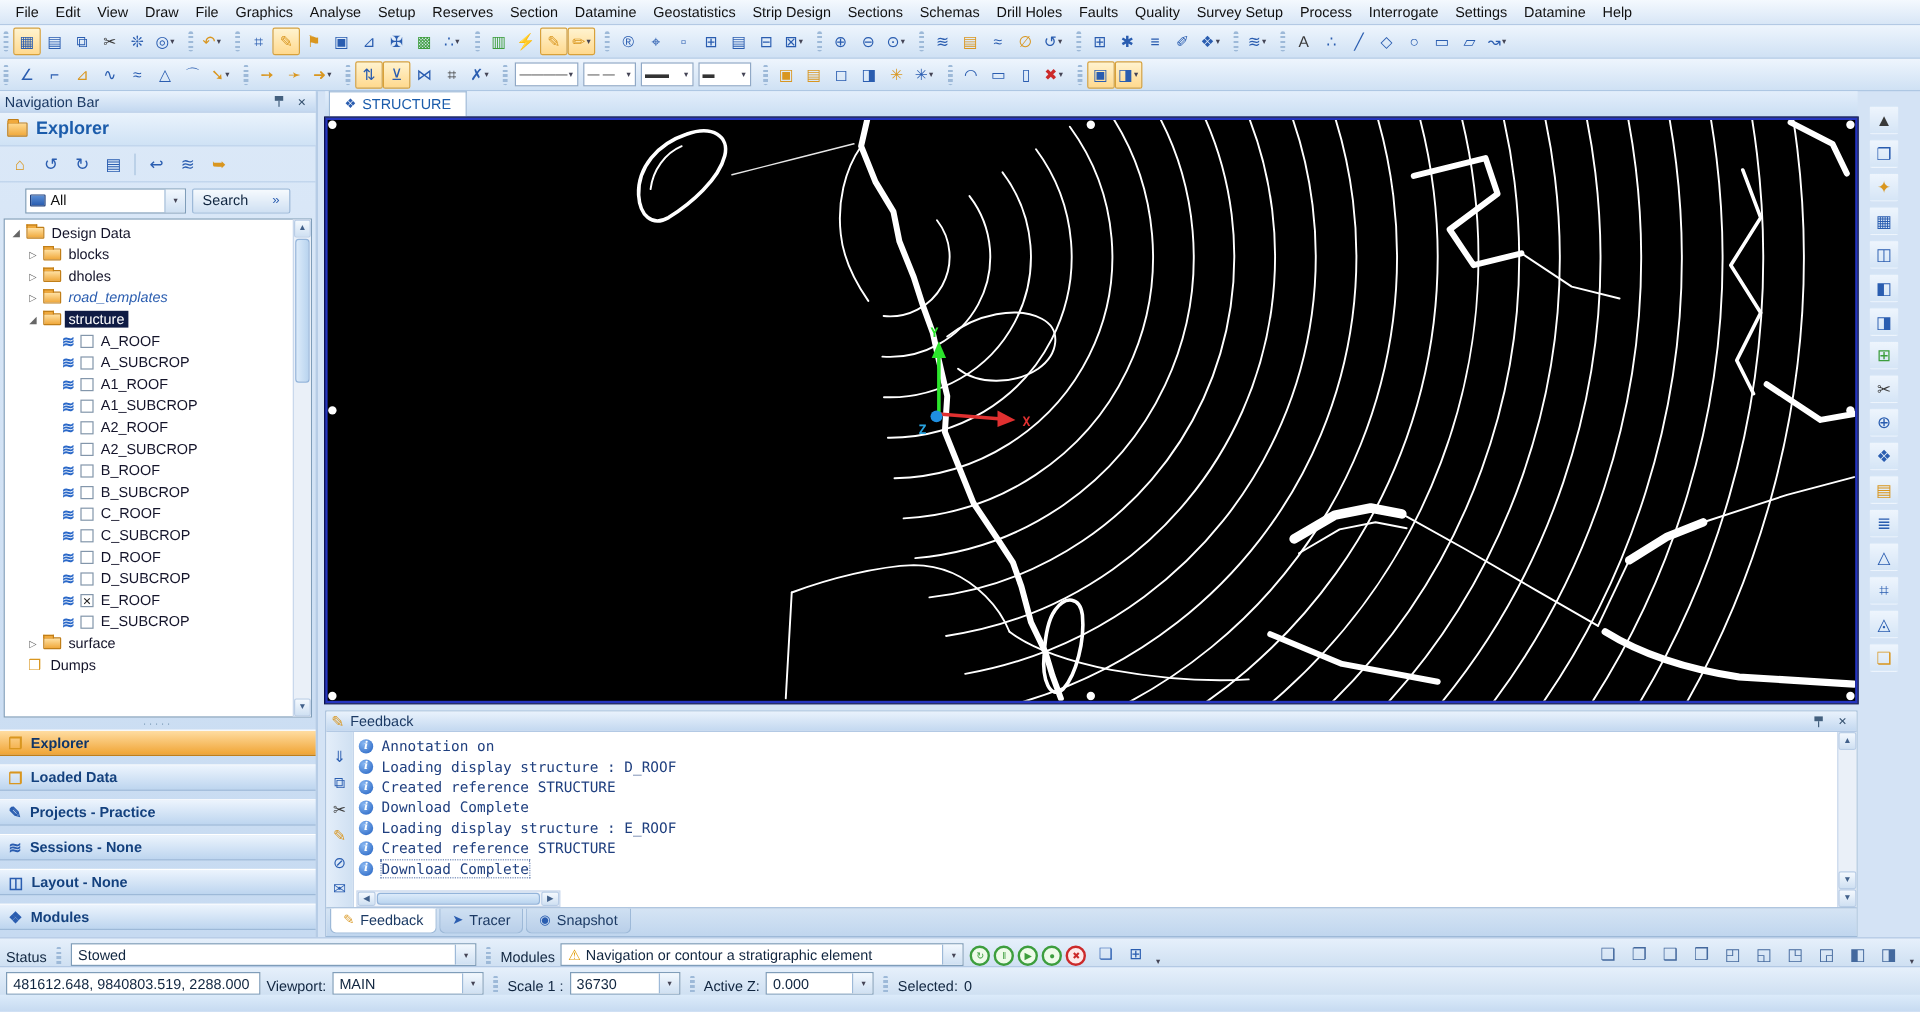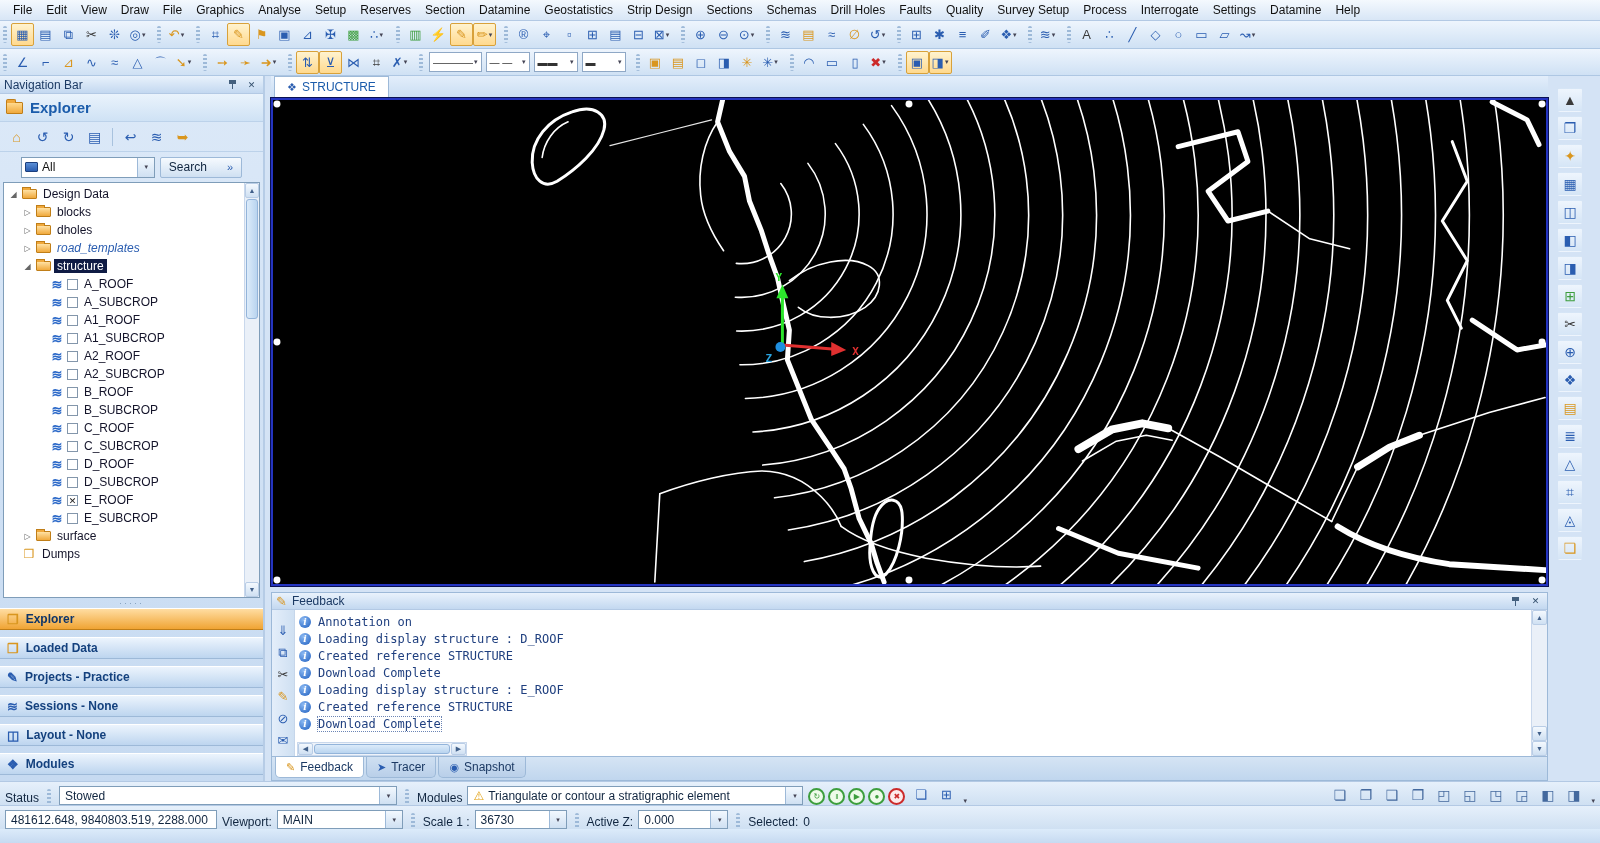--- a/index.html
+++ b/index.html
@@ -924,21 +924,21 @@
     <div class="sb-field" style="width:338px">
       <span>Stowed</span>
       <span class="sb-dd">
           <span class="dd">▾</span>
         </span>
     </div>
     <span class="sb-grip"></span>
     <span class="sb-label">Modules</span>
     <div class="sb-field" style="width:336px">
       <span class="warn">⚠</span>
-      <span>Triangulate or contour a stratigraphic element</span>
+      <span>Navigation or contour a stratigraphic element</span>
       <span class="sb-dd">
           <span class="dd">▾</span>
         </span>
     </div>
     <div class="icon-row" id="playback">
         <div class="round-btn">↻</div>
         <div class="round-btn">‖</div>
         <div class="round-btn">▶</div>
         <div class="round-btn">●</div>
         <div class="round-btn red">✖</div>

